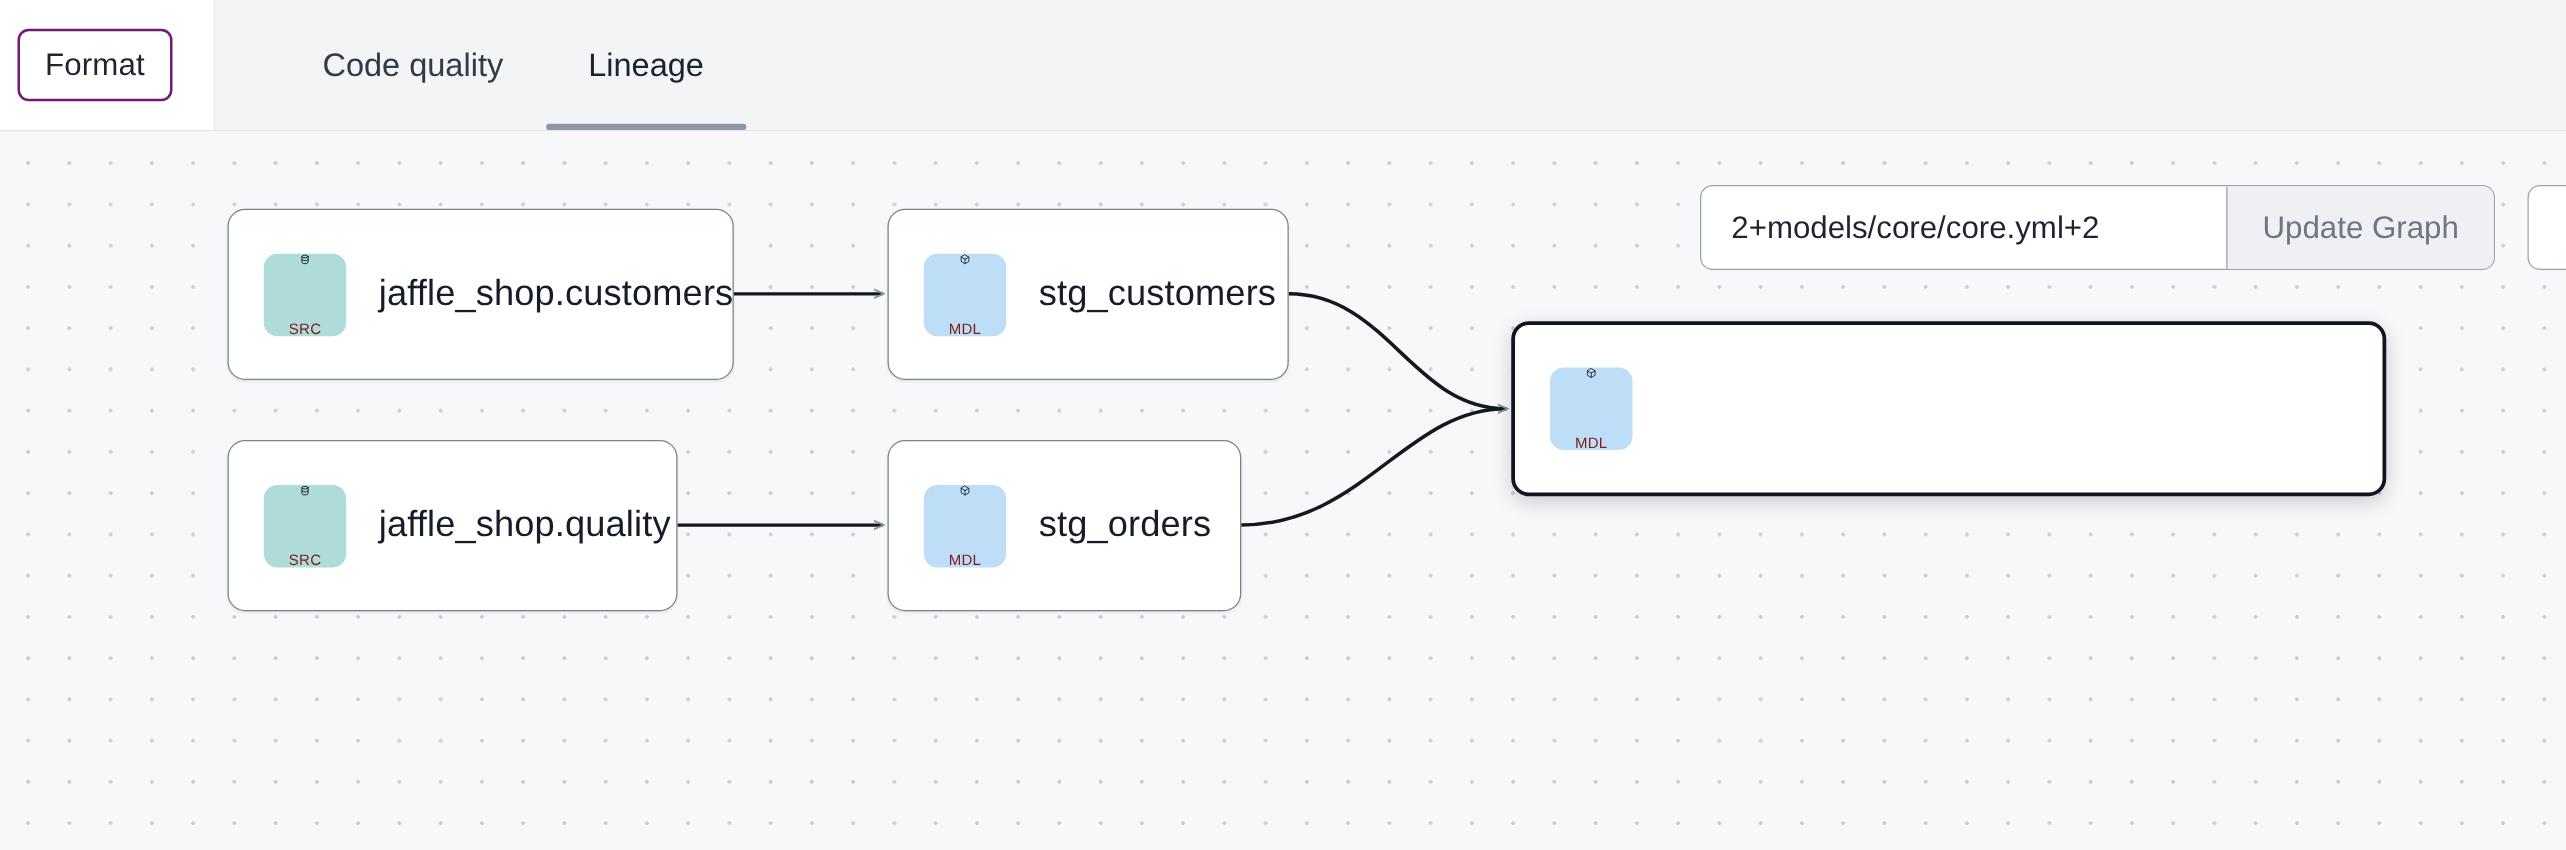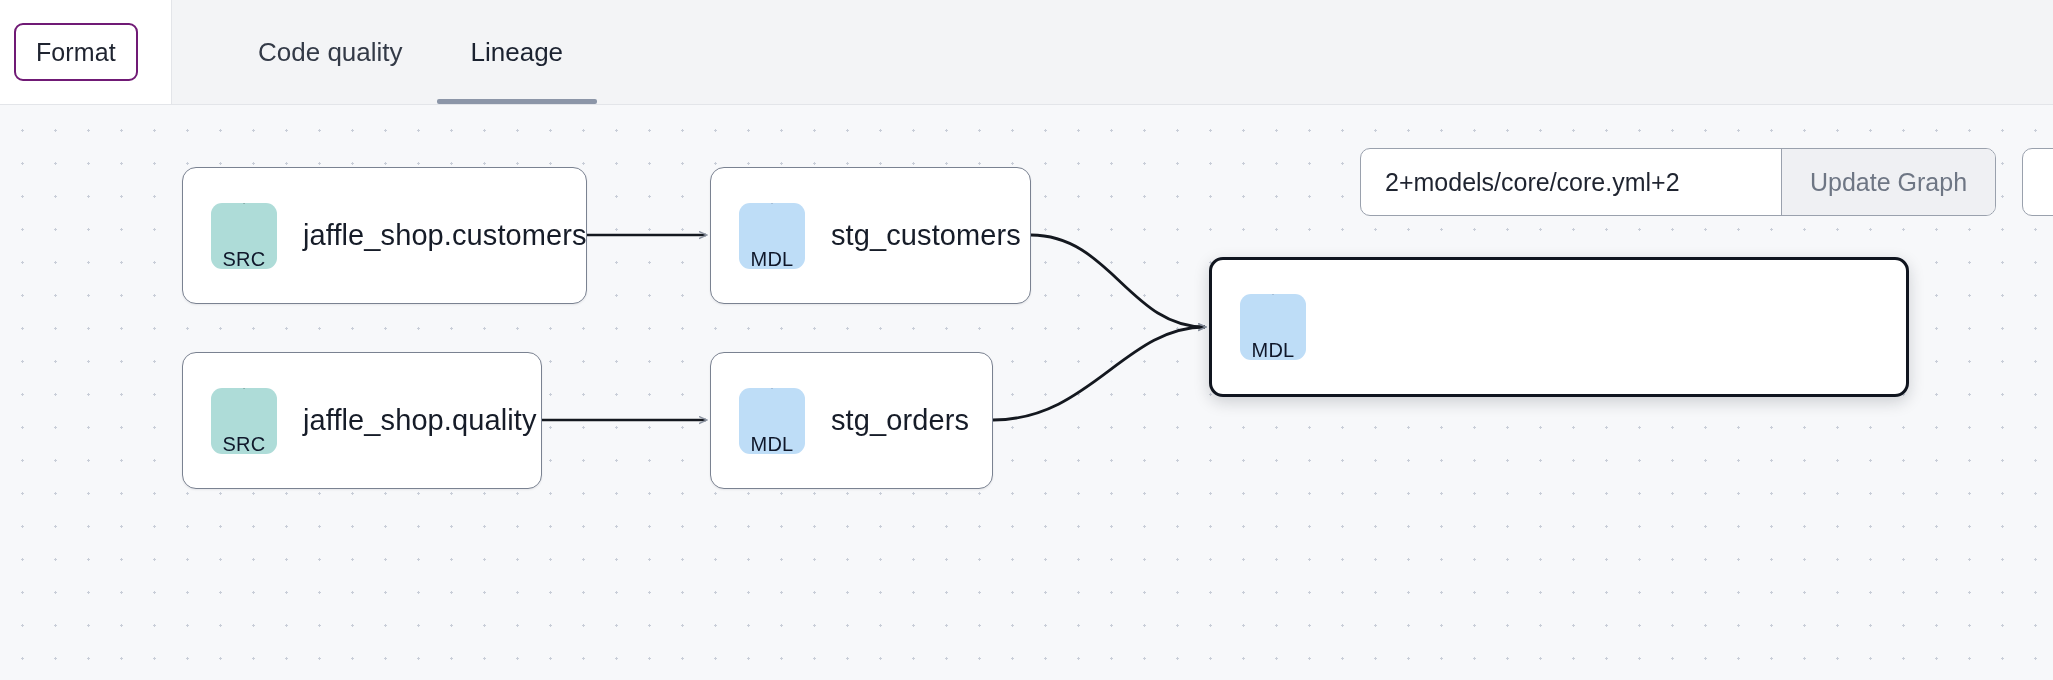--- a/index.html
+++ b/index.html
@@ -186,23 +186,23 @@
     justify-content: center;
     flex: 0 0 auto;
     gap: 1px;
   }
   .badge.src { background: #aedcd8; }
   .badge.mdl { background: #beddf7; }
 
   .badge svg { display: block; }
 
   .badge-label {
-    font-size: 20px;
+    font-size: 12px;
     line-height: 1;
-    color: #0f172a;
+    color: #7f1d1d;
     letter-spacing: .2px;
     margin-top: 44px;
   }
 
   .node-text {
     margin-left: 26px;
     display: flex;
     flex-direction: column;
     justify-content: center;
     gap: 3px;

